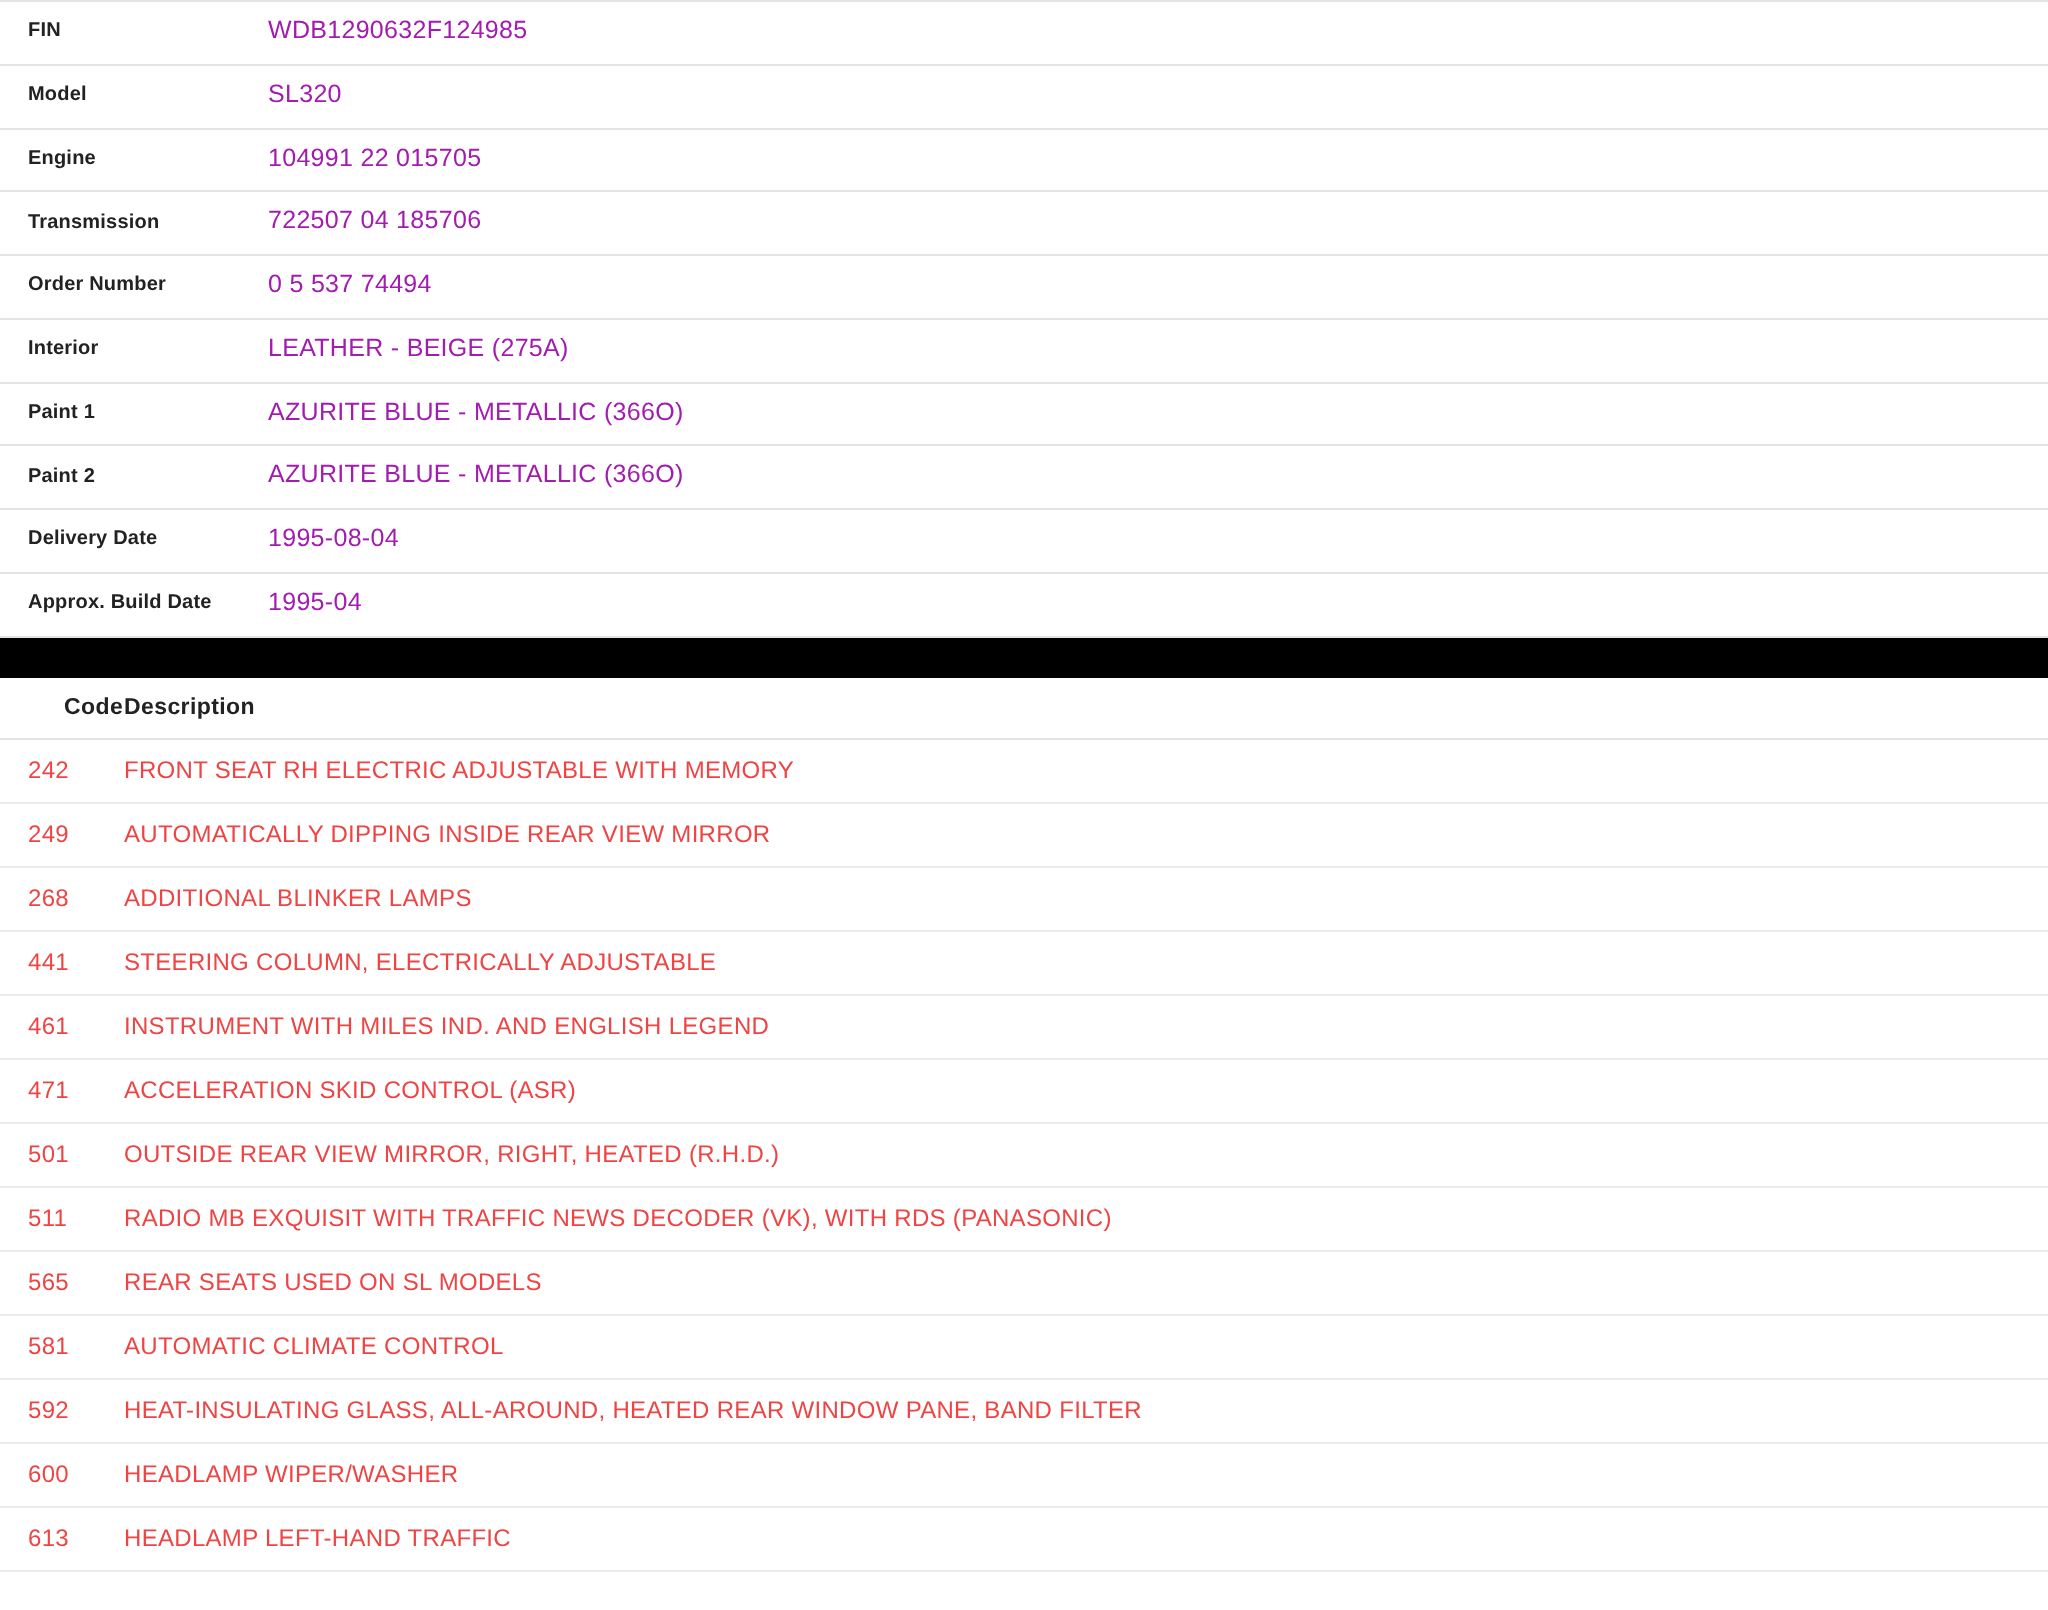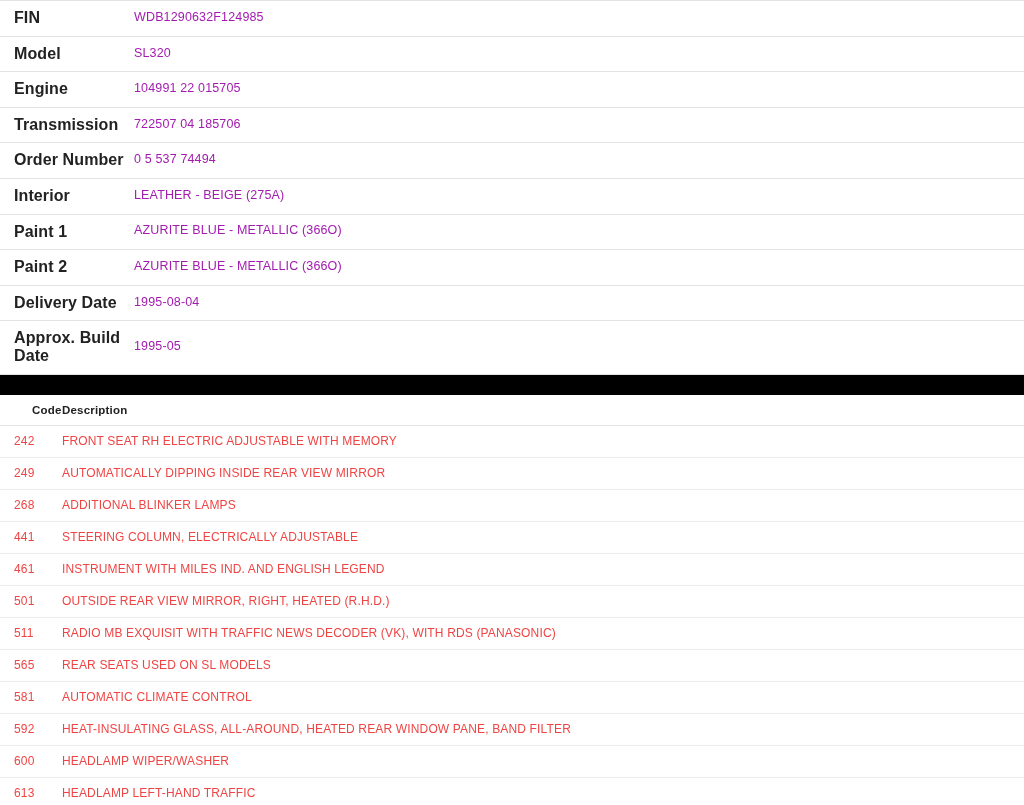--- a/index.html
+++ b/index.html
@@ -35,21 +35,21 @@
     padding: 8px 0 9px 0;
     font-size: 12.5px;
     line-height: 1.1;
     vertical-align: middle;
   }
   .data-table td.label {
     width: 120px;
     padding-left: 14px;
     font-weight: 600;
     color: #222;
-    font-size: 16px;
+    font-size: 10px;
     letter-spacing: 0.1px;
   }
   .data-table td.value {
     padding-left: 0;
     color: #a21caf;
     font-size: 12.5px;
     letter-spacing: 0.15px;
   }
   
   .data-table col.c1 { width: 134px; }
@@ -141,21 +141,21 @@
         <tr>
           <td class="label">Paint 2</td>
           <td class="value">AZURITE BLUE - METALLIC (366O)</td>
         </tr>
         <tr>
           <td class="label">Delivery Date</td>
           <td class="value">1995-08-04</td>
         </tr>
         <tr>
           <td class="label">Approx. Build Date</td>
-          <td class="value">1995-05</td>
+          <td class="value">1995-04</td>
         </tr>
       </tbody>
   </table>
 
   <div class="separator-bar"></div>
 
   <table class="options-table">
     <colgroup>
         <col class="o1">
         <col class="o2">
@@ -181,20 +181,24 @@
         </tr>
         <tr>
           <td class="code">441</td>
           <td class="desc">STEERING COLUMN, ELECTRICALLY ADJUSTABLE</td>
         </tr>
         <tr>
           <td class="code">461</td>
           <td class="desc">INSTRUMENT WITH MILES IND. AND ENGLISH LEGEND</td>
         </tr>
         <tr>
+          <td class="code">471</td>
+          <td class="desc">ACCELERATION SKID CONTROL (ASR)</td>
+        </tr>
+        <tr>
           <td class="code">501</td>
           <td class="desc">OUTSIDE REAR VIEW MIRROR, RIGHT, HEATED (R.H.D.)</td>
         </tr>
         <tr>
           <td class="code">511</td>
           <td class="desc">RADIO MB EXQUISIT WITH TRAFFIC NEWS DECODER (VK), WITH RDS (PANASONIC)</td>
         </tr>
         <tr>
           <td class="code">565</td>
           <td class="desc">REAR SEATS USED ON SL MODELS</td>

